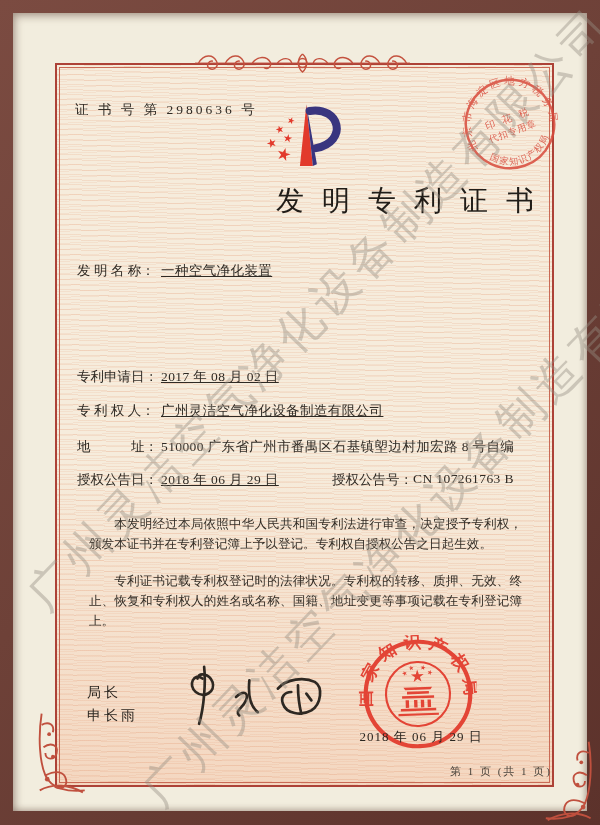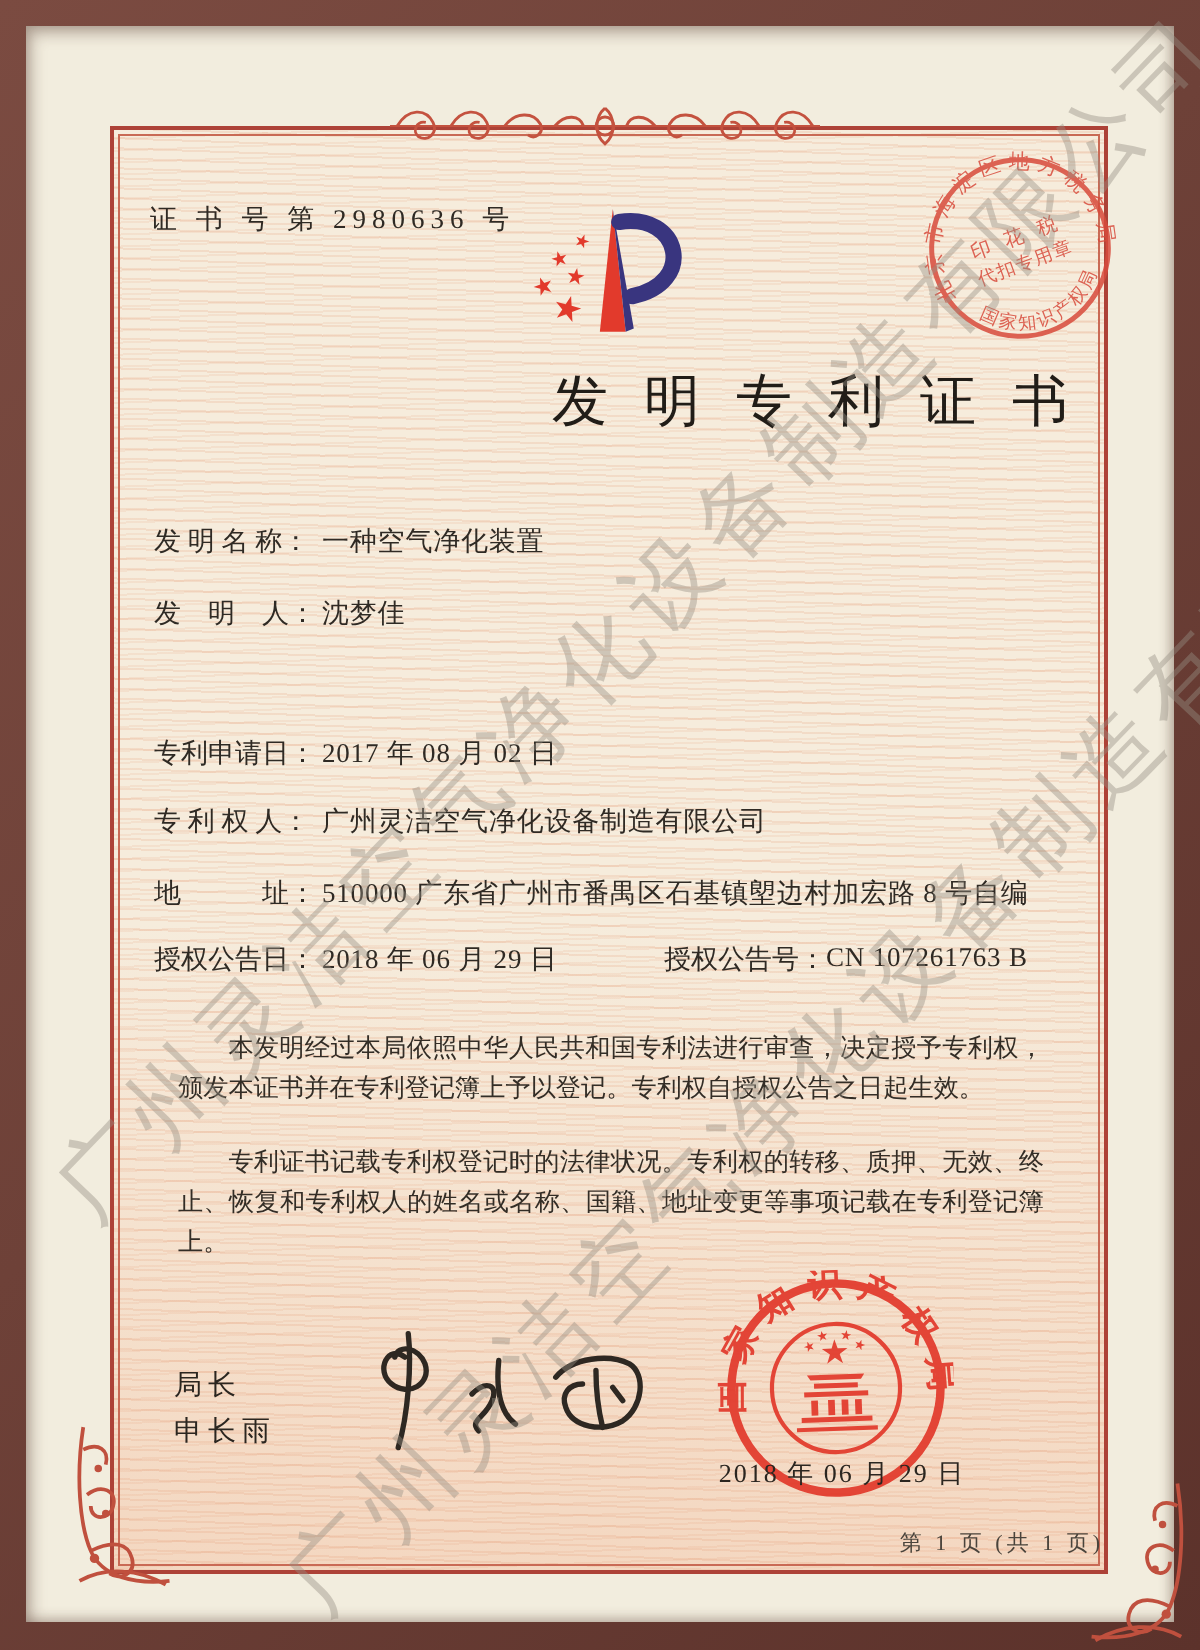--- a/index.html
+++ b/index.html
@@ -25,21 +25,21 @@
   }
   .frame::before{
     content:"";position:absolute;inset:2px;border:1px solid #c96a55;pointer-events:none;
   }
   .cert-num{position:absolute;left:18px;top:36px;font-size:13.5px;letter-spacing:3px;color:#2f2a24;}
   .logo{position:absolute;left:188px;top:33px;width:105px;height:76px;}
   .title{
     position:absolute;left:0;top:117px;width:100%;text-align:right;
     font-size:28px;color:#211d18;letter-spacing:18px;text-indent:18px;font-weight:500;
   }
-  .field{position:absolute;left:20px;right:14px;font-size:13.5px;color:#2f2a24;}
+  .field{position:absolute;left:20px;right:14px;font-size:13.5px;color:#2f2a24;text-decoration:underline;}
   .flabel{display:inline-block;min-width:84px;white-space:pre;vertical-align:top;}
   .fvalue{letter-spacing:.4px;}
   .addr-val{display:inline-block;vertical-align:top;}
   .addr2{display:block;}
   .grant-right{position:absolute;left:255px;top:0;white-space:nowrap;}
   .paras{position:absolute;left:16px;right:14px;top:433px;}
   .paras p{margin:16px;text-indent:2em;text-align:justify;font-size:12.6px;line-height:20.3px;color:#332d26;}
   .signer{position:absolute;left:30px;font-size:14px;letter-spacing:3px;color:#2b2620;}
   .signer.t1{top:619px;text-align:center;} .signer.t2{top:642px;}
   .signature{position:absolute;left:122px;top:595px;width:155px;height:74px;}
@@ -83,23 +83,20 @@
         <use href="#star" transform="translate(33,50) scale(6) rotate(-20)"></use>
         <use href="#star" transform="translate(48,64) scale(8.5) rotate(15)"></use>
       </g>
     </svg>
 
     <div class="title">发明专利证书</div>
 
     <div class="field" style="top:197px">
       <span class="flabel">发 明 名 称：</span><span class="fvalue">一种空气净化装置</span>
     </div>
-    <div class="field" style="top:233px">
-      <span class="flabel">发　明　人：</span><span class="fvalue">沈梦佳</span>
-    </div>
     <div class="field" style="top:303px">
       <span class="flabel">专利申请日：</span><span class="fvalue">2017 年 08 月 02 日</span>
     </div>
     <div class="field" style="top:337px">
       <span class="flabel">专 利 权 人：</span><span class="fvalue">广州灵洁空气净化设备制造有限公司</span>
     </div>
     <div class="field" style="top:373px">
       <span class="flabel">地　　　址：</span><span class="fvalue addr-val"><span>510000 广东省广州市番禺区石基镇塱边村加宏路 8 号自编</span></span>
     </div>
     <div class="field" style="top:406px">

